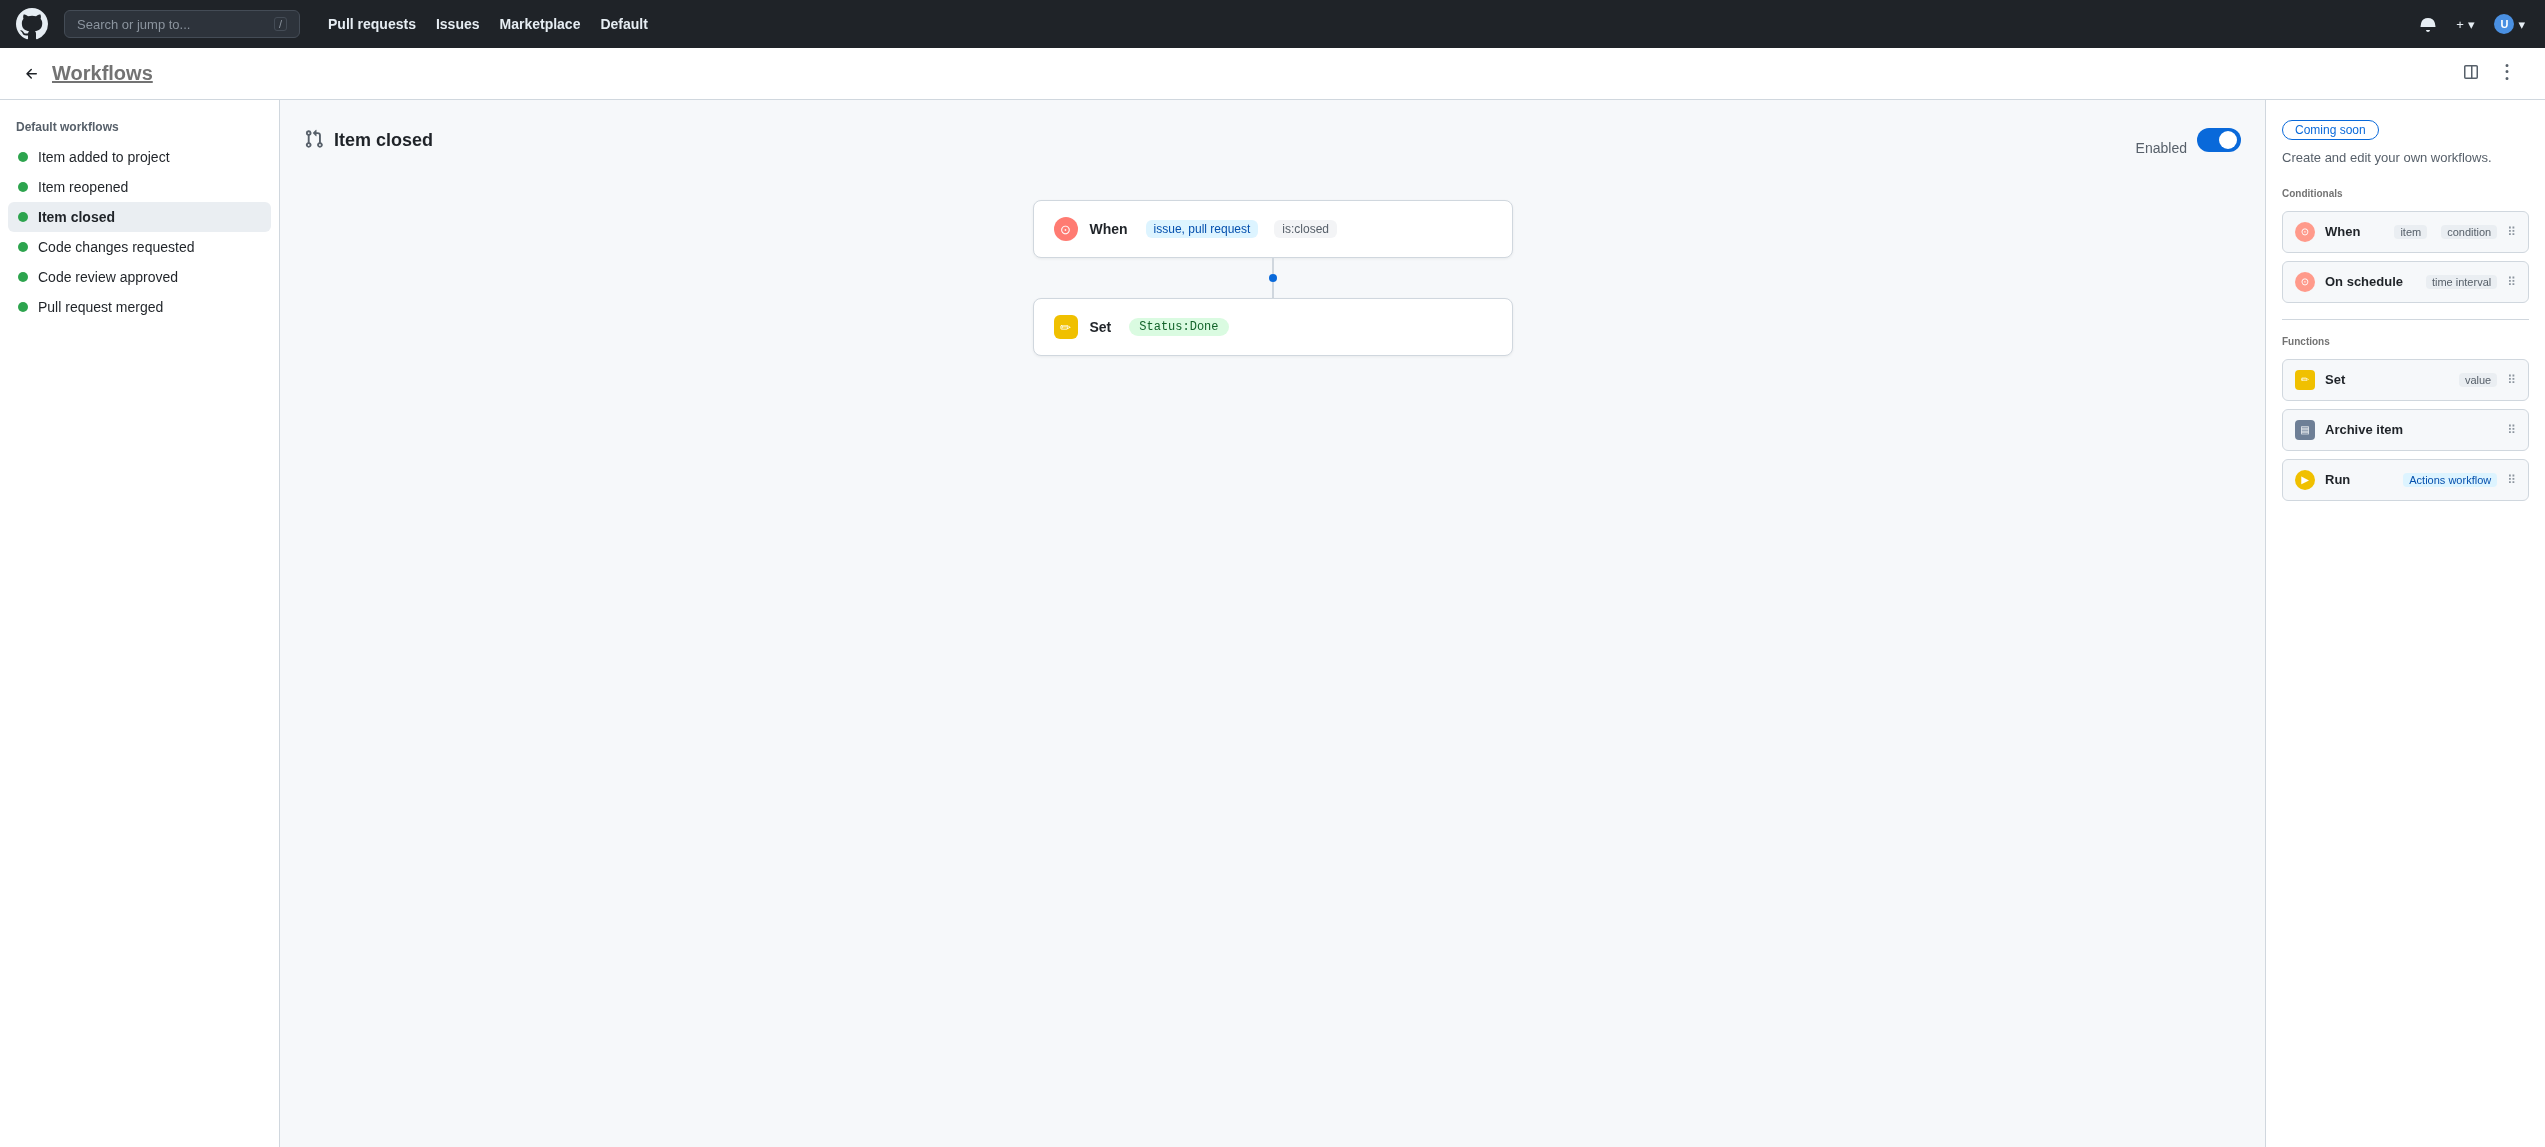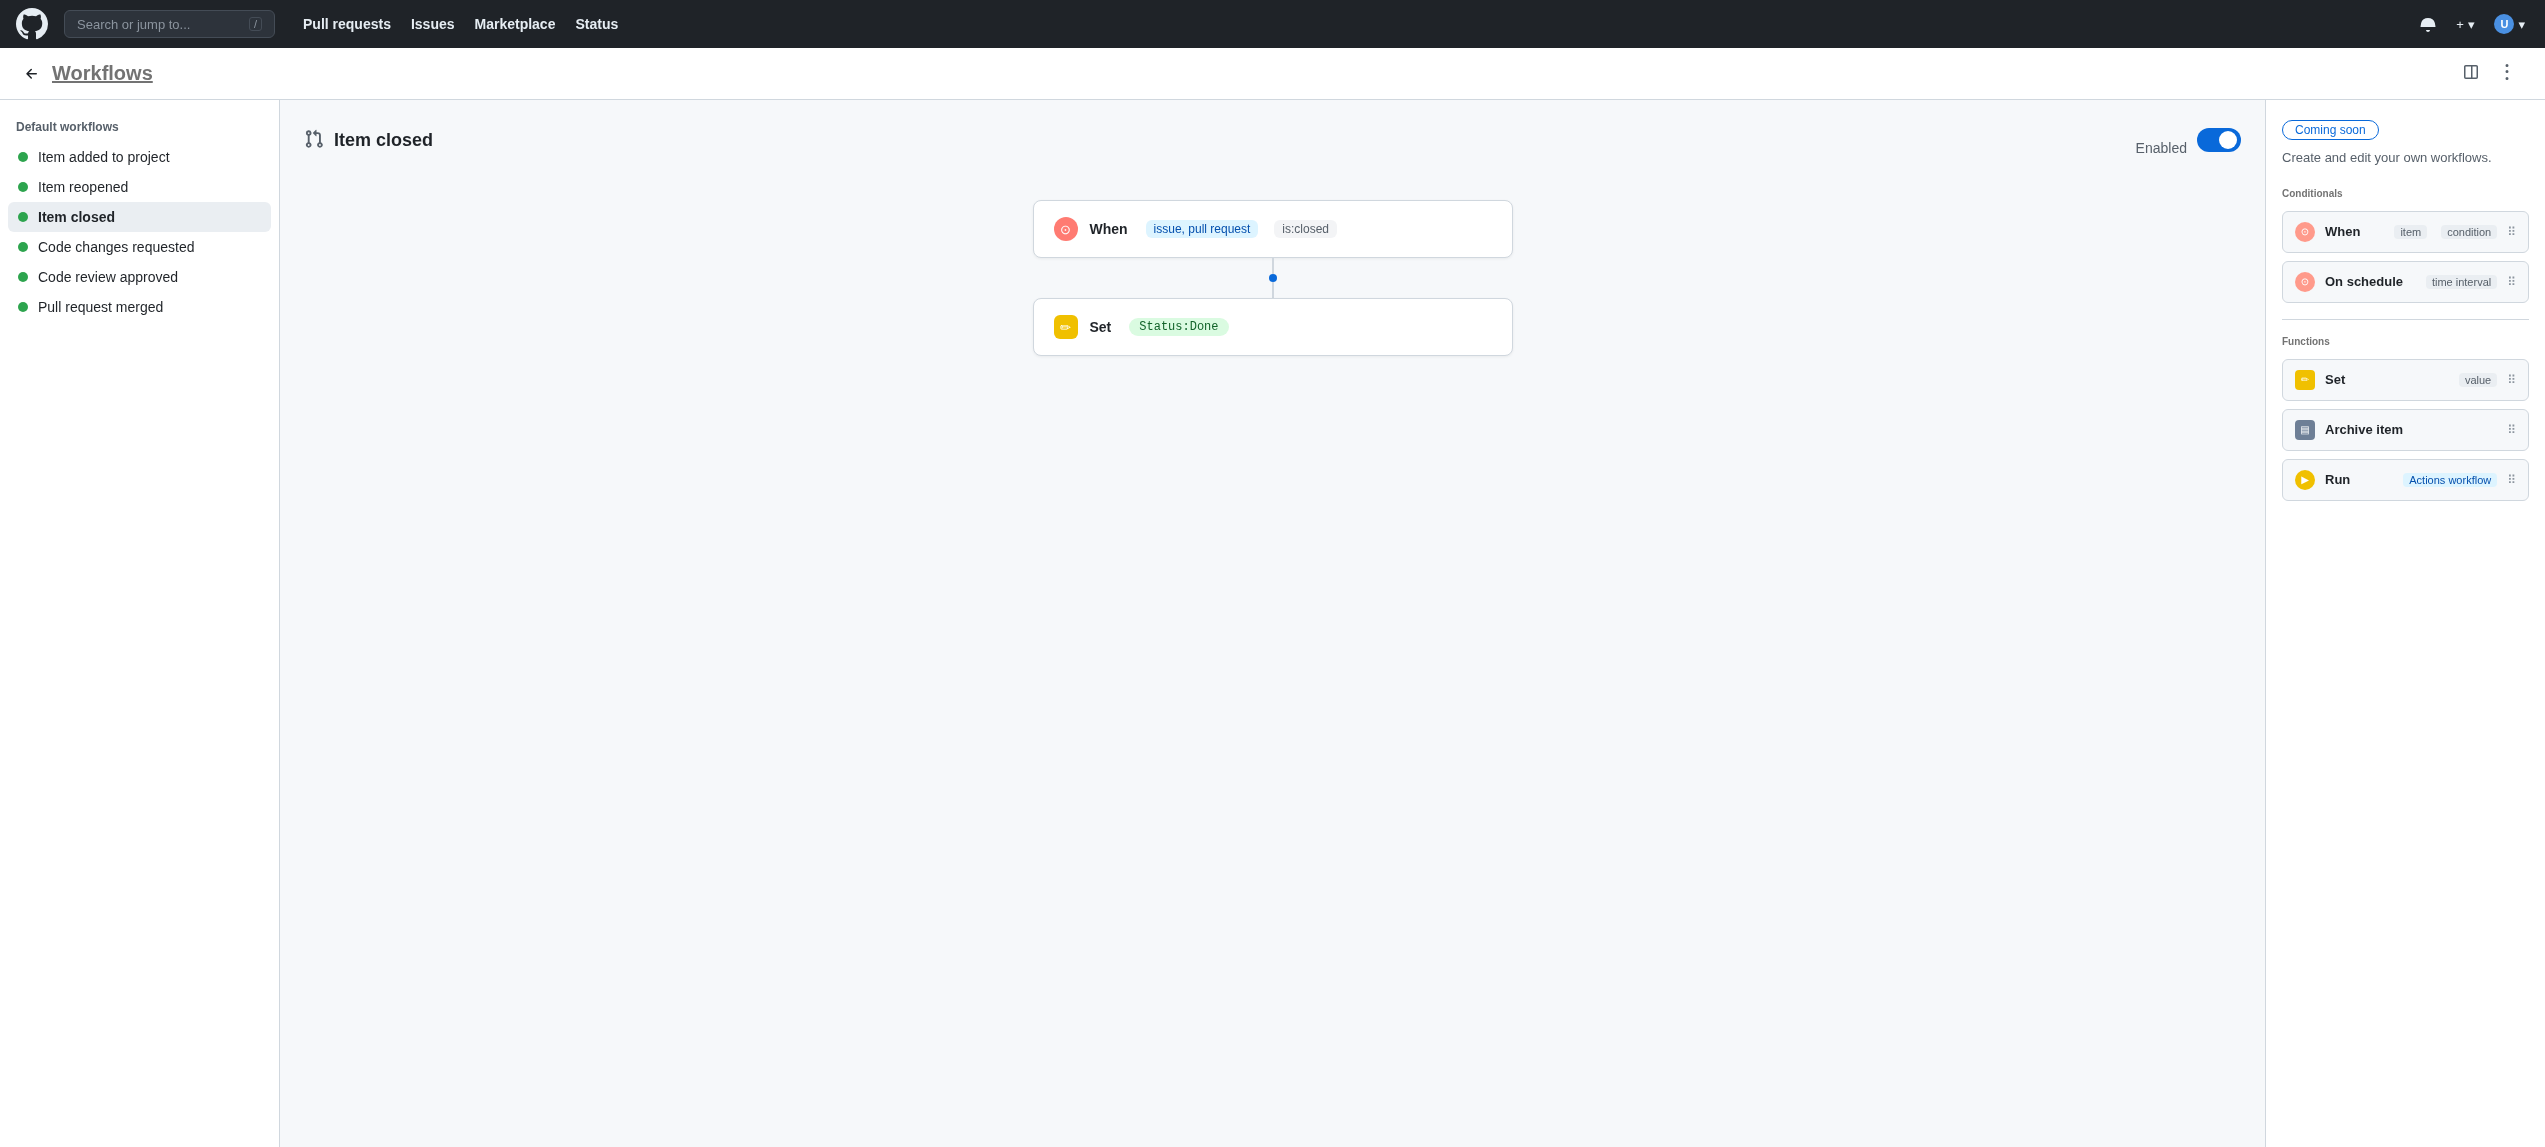--- a/index.html
+++ b/index.html
@@ -23,21 +23,21 @@
     .search-box {
       background: #2d333b;
       border: 1px solid #444c56;
       border-radius: 6px;
       color: #8b949e;
       padding: 4px 12px;
       font-size: 13px;
       display: flex;
       align-items: center;
       gap: 8px;
-      width: 211px;
+      width: 236px;
       height: 28px;
       cursor: pointer;
     }
     .search-slash {
       border: 1px solid #444c56;
       border-radius: 3px;
       padding: 0 4px;
       font-size: 11px;
       color: #8b949e;
       margin-left: auto;
@@ -376,21 +376,21 @@
     <path fill-rule="evenodd" d="M8 0C3.58 0 0 3.58 0 8c0 3.54 2.29 6.53 5.47 7.59.4.07.55-.17.55-.38 0-.19-.01-.82-.01-1.49-2.01.37-2.53-.49-2.69-.94-.09-.23-.48-.94-.82-1.13-.28-.15-.68-.52-.01-.53.63-.01 1.08.58 1.23.82.72 1.21 1.87.87 2.33.66.07-.52.28-.87.51-1.07-1.78-.2-3.64-.89-3.64-3.95 0-.87.31-1.59.82-2.15-.08-.2-.36-1.02.08-2.12 0 0 .67-.21 2.2.82.64-.18 1.32-.27 2-.27.68 0 1.36.09 2 .27 1.53-1.04 2.2-.82 2.2-.82.44 1.1.16 1.92.08 2.12.51.56.82 1.27.82 2.15 0 3.07-1.87 3.75-3.65 3.95.29.25.54.73.54 1.48 0 1.07-.01 1.93-.01 2.2 0 .21.15.46.55.38A8.013 8.013 0 0016 8c0-4.42-3.58-8-8-8z" fill="#e6edf3"></path>
   </svg>
   <div class="search-box">
     <span>Search or jump to...</span>
     <span class="search-slash">/</span>
   </div>
   <div class="nav-links">
     <a class="nav-link" href="#">Pull requests</a>
     <a class="nav-link" href="#">Issues</a>
     <a class="nav-link" href="#">Marketplace</a>
-    <a class="nav-link" href="#">Status</a>
+    <a class="nav-link" href="#">Default</a>
   </div>
   <div class="nav-right">
     <button class="nav-icon-btn">
       <svg width="16" height="16" viewBox="0 0 16 16" fill="#e6edf3">
         <path d="M8 16a2 2 0 001.985-1.75c.017-.137-.097-.25-.235-.25h-3.5c-.138 0-.252.113-.235.25A2 2 0 008 16zm6.779-9.219C14.113 3.703 11.405 2 8 2s-6.113 1.703-6.779 4.781L.5 10.5A.5.5 0 001 11h14a.5.5 0 00.5-.5l-.721-3.719z"></path>
       </svg>
     </button>
     <button class="nav-icon-btn">
       <span>+</span>
       <span>▾</span>

